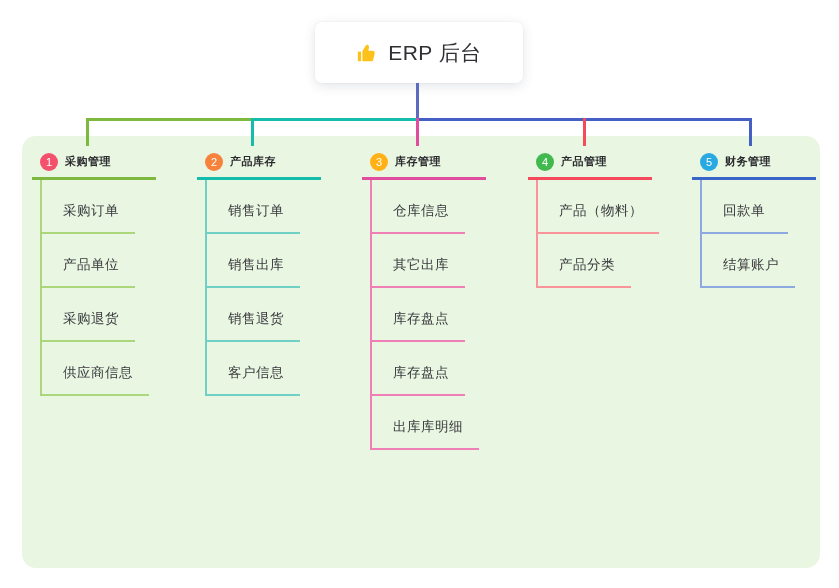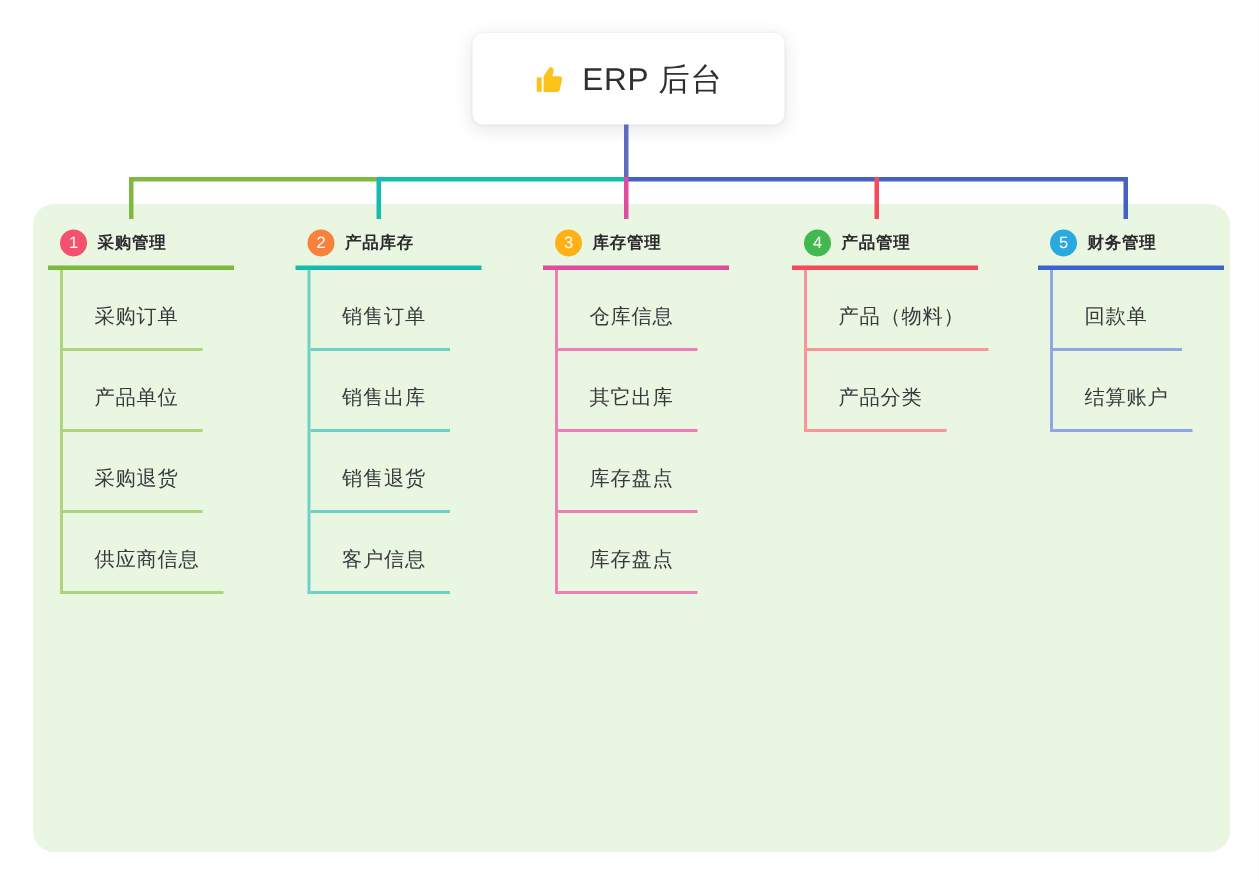--- a/index.html
+++ b/index.html
@@ -121,20 +121,23 @@
         </li>
       <li>
           <span>其它出库</span>
         </li>
       <li>
           <span>库存盘点</span>
         </li>
       <li>
           <span>库存盘点</span>
         </li>
+      <li>
+          <span>出库库明细</span>
+        </li>
     </ul>
   </div>
 
   <div class="branch b3" style="--badge: #42b94f; --line: #f5495c; --sub: #f9959a;">
     <div class="branch-header">
       <span class="badge">4</span>
       <span class="btitle">产品管理</span>
     </div>
     <ul class="items">
       <li>

